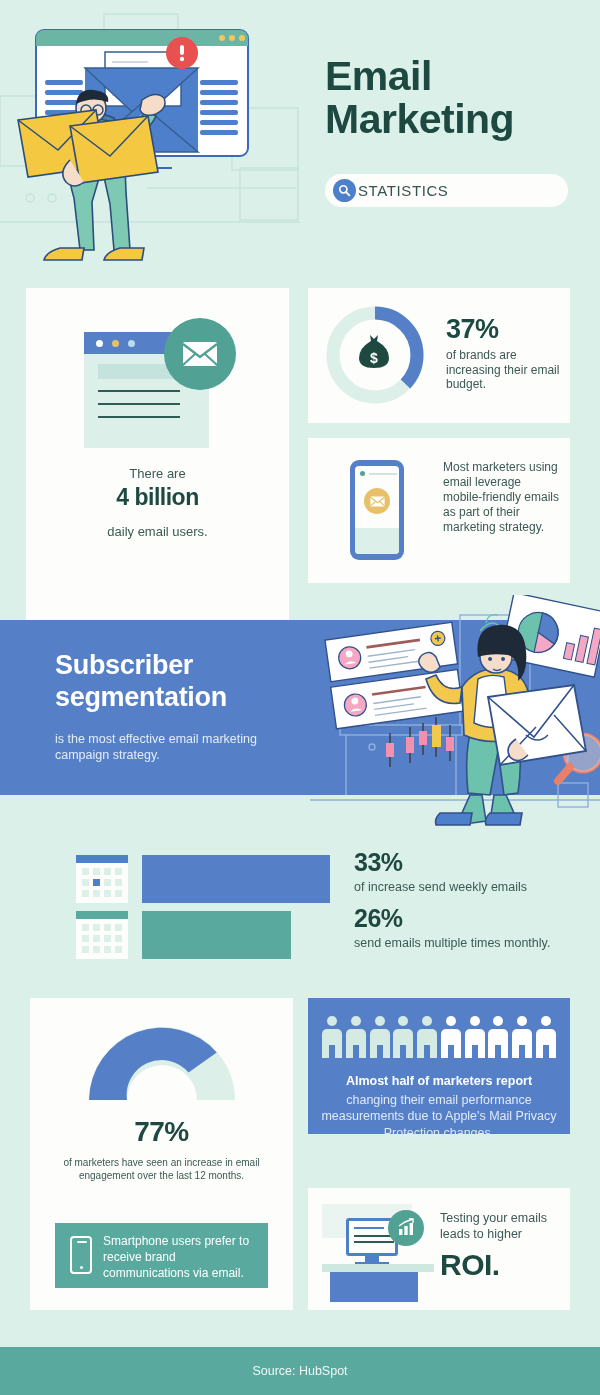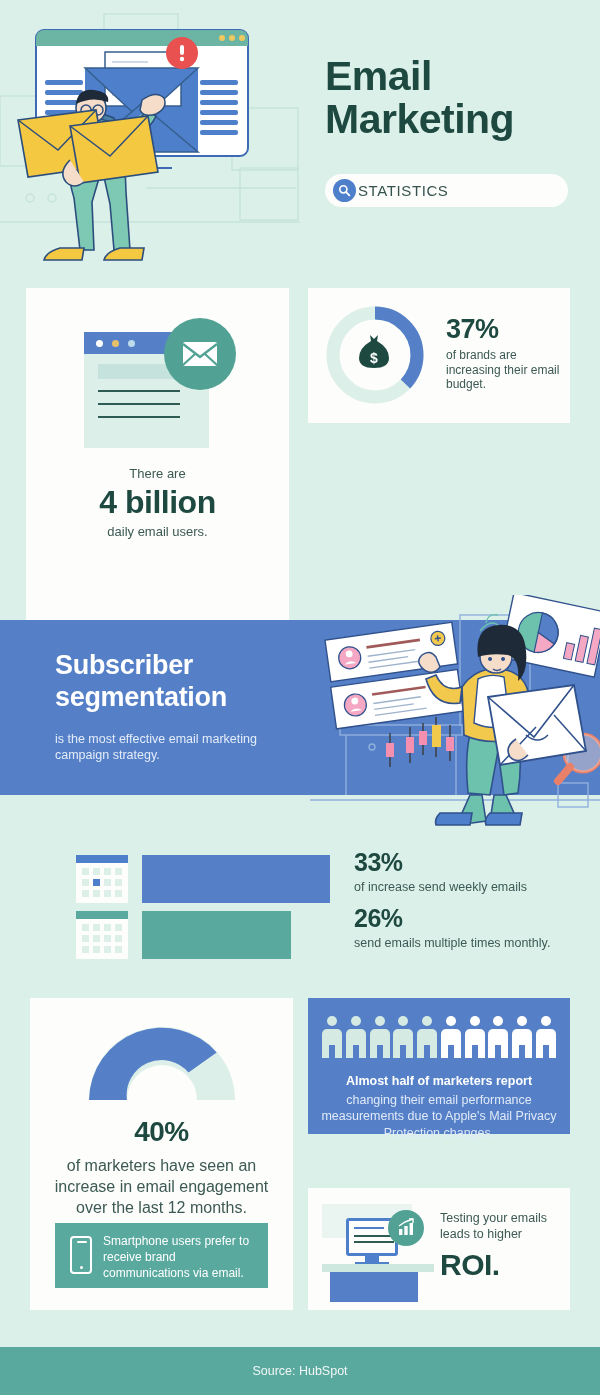--- a/index.html
+++ b/index.html
@@ -52,21 +52,21 @@
   .br-dot { position: absolute; top: 22px; width: 7px; height: 7px; border-radius: 50%; }
   .br-block { position: absolute; left: 14px; top: 46px; width: 82px; height: 15px; background: #c5e3dc; }
   .br-line { position: absolute; left: 14px; width: 82px; height: 2px; background: #2f5c52; }
   .br-circle {
     position: absolute; left: 80px; top: 0; width: 72px; height: 72px; border-radius: 50%;
     background: #51a294; display:flex; align-items:center; justify-content:center;
   }
   .t-there { position: absolute; left: 0; top: 178px; width: 263px; text-align: center;
              font-size: 13px; color: #3c5954; }
   .t-bignum { position: absolute; left: 0; top: 196px; width: 263px; text-align: center;
-              font-size: 32px; font-weight: 700; color: #1e4940; letter-spacing: -0.5px; }
+              font-size: 23px; font-weight: 700; color: #1e4940; letter-spacing: -0.5px; }
   .t-sub { position: absolute; left: 0; top: 236px; width: 263px; text-align: center;
            font-size: 13px; color: #3c5954; }
 
   
   .c-37 { left: 308px; top: 288px; width: 262px; height: 135px; }
   .donut-wrap { position: absolute; left: 14px; top: 14px; width: 106px; height: 106px; }
   .pct-big { font-size: 27px; font-weight: 700; color: #1e4940; letter-spacing: -0.5px; line-height: 1; }
   .pct-txt { font-size: 12px; color: #3c5954; line-height: 1.22; margin-top: 5px; }
   .c37-text { position: absolute; left: 138px; top: 28px; width: 115px; }
 
@@ -104,21 +104,21 @@
   .bar { position: absolute; height: 48px; }
   .bar-pct { font-size: 25px; font-weight: 700; color: #1e4940; letter-spacing: -0.5px; line-height: 1; }
   .bar-cap { font-size: 12.5px; color: #3c5954; margin-top: 5px; }
 
   
   .c-gauge { left: 30px; top: 998px; width: 263px; height: 312px; }
   .gauge-wrap { position: absolute; left: 49px; top: 18px; width: 166px; height: 86px; }
   .gauge-pct { position: absolute; left: 0; top: 118px; width: 263px; text-align: center;
                font-size: 28px; font-weight: 700; color: #1e4940; letter-spacing: -0.5px; }
   .gauge-txt { position: absolute; left: 14px; top: 158px; width: 235px; text-align: center;
-               font-size: 16px; color: #3c5954; line-height: 1.3; }
+               font-size: 10px; color: #3c5954; line-height: 1.3; }
   .teal-inset { position: absolute; left: 25px; top: 225px; width: 213px; height: 65px; background: #5aa99f; }
   .ti-phone { position: absolute; left: 15px; top: 13px; width: 22px; height: 38px;
               border: 2px solid #ffffff; border-radius: 4px; background: transparent; }
   .ti-phone::before { content: ""; position: absolute; left: 5px; top: 3px; width: 10px; height: 2px;
                       background: #ffffff; border-radius: 1px; }
   .ti-phone::after { content: ""; position: absolute; left: 8px; bottom: 3px; width: 3px; height: 3px;
                      background: #ffffff; border-radius: 50%; }
   .ti-text { position: absolute; left: 48px; top: 11px; width: 152px;
              font-size: 12px; color: #ffffff; line-height: 1.32; }
 
@@ -301,20 +301,37 @@
           <text x="16" y="28" font-family="'Liberation Sans',sans-serif" font-size="14" font-weight="700" fill="#ffffff" text-anchor="middle">$</text>
         </g>
       </svg>
     </div>
     <div class="c37-text">
       <div class="pct-big">37%</div>
       <div class="pct-txt">of brands are increasing their email budget.</div>
     </div>
   </div>
 
+  <div class="card c-mobile">
+    <div class="phone">
+      <div class="phone-screen">
+        <span class="ph-dot"></span>
+        <span class="ph-line"></span>
+        <span class="ph-circle">
+          <svg width="15" height="11" viewBox="0 0 36 26">
+            <rect x="1" y="1" width="34" height="24" rx="2" fill="#ffffff"></rect>
+            <path d="M1 3 L18 16 L35 3" fill="none" stroke="#e8c06a" stroke-width="3"></path>
+            <path d="M1 24 L13 13 M35 24 L23 13" fill="none" stroke="#e8c06a" stroke-width="2.6"></path>
+          </svg>
+        </span>
+        <span class="ph-foot"></span>
+      </div>
+    </div>
+    <div class="cm-text">Most marketers using email leverage mobile-friendly emails as part of their marketing strategy.</div>
+  </div>
 
   <div class="banner"></div>
   <div class="banner-art">
     <svg width="290" height="245" viewBox="0 0 290 245" xmlns="http://www.w3.org/2000/svg">
       <defs>
           <clipPath id="bclip">
             <rect x="0" y="0" width="290" height="245"></rect>
           </clipPath>
         </defs>
       <g clip-path="url(#bclip)">
@@ -471,21 +488,21 @@
 
   <div class="card c-gauge">
     <div class="gauge-wrap">
       <svg width="166" height="86" viewBox="0 0 166 86">
 
         <path d="M10 84 A73 73 0 0 1 156 84 L118 84 A35 35 0 0 0 48 84 Z" fill="#dcefe9"></path>
 
         <path d="M10 84 A73 73 0 0 1 137.7 36.4 L109.5 56.6 A35 35 0 0 0 48 84 Z" fill="#5580c8"></path>
       </svg>
     </div>
-    <div class="gauge-pct">40%</div>
+    <div class="gauge-pct">77%</div>
     <div class="gauge-txt">of marketers have seen an increase in email engagement over the last 12 months.</div>
     <div class="teal-inset">
       <span class="ti-phone"></span>
       <span class="ti-text">Smartphone users prefer to receive brand communications via email.</span>
     </div>
   </div>
 
   <div class="card-blue c-people">
     <div class="people-row">
       <span class="person">

